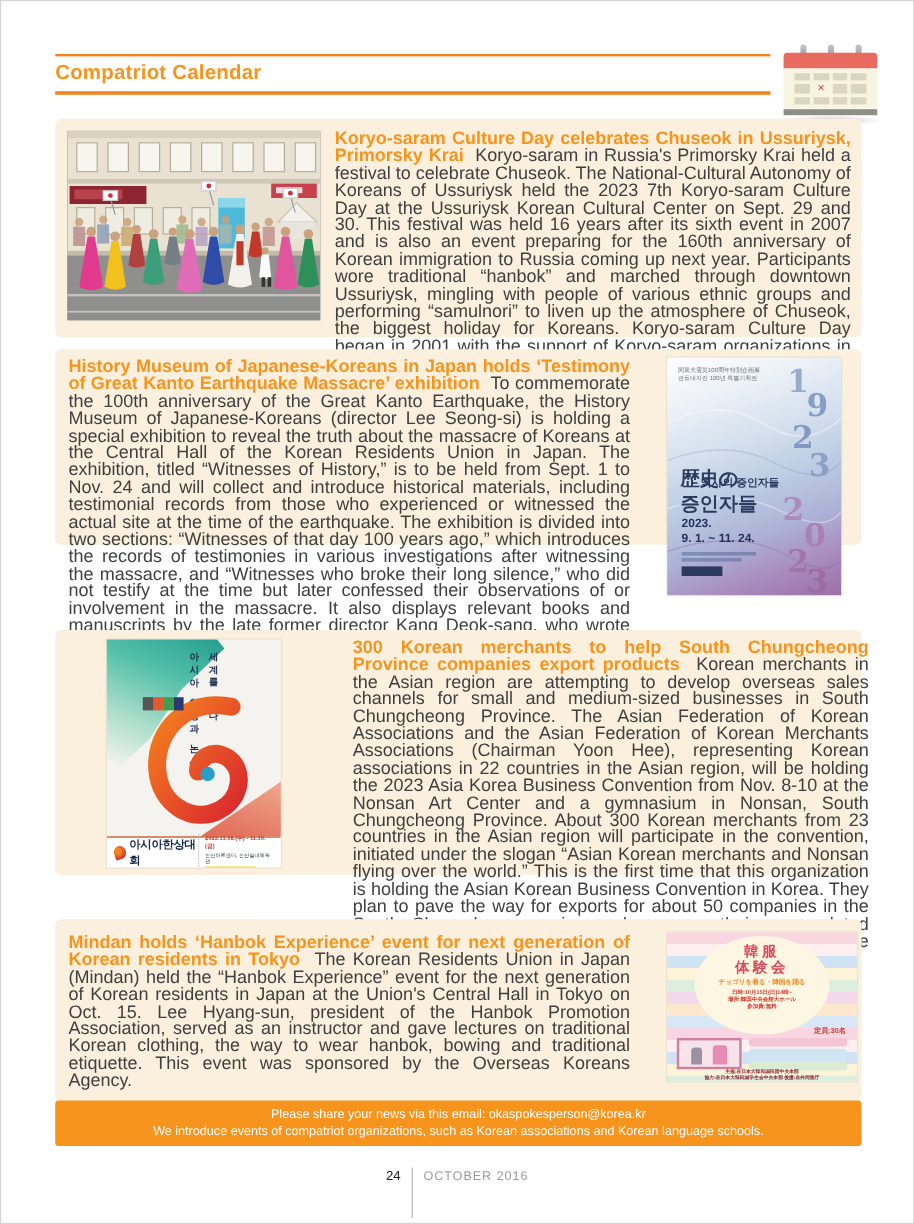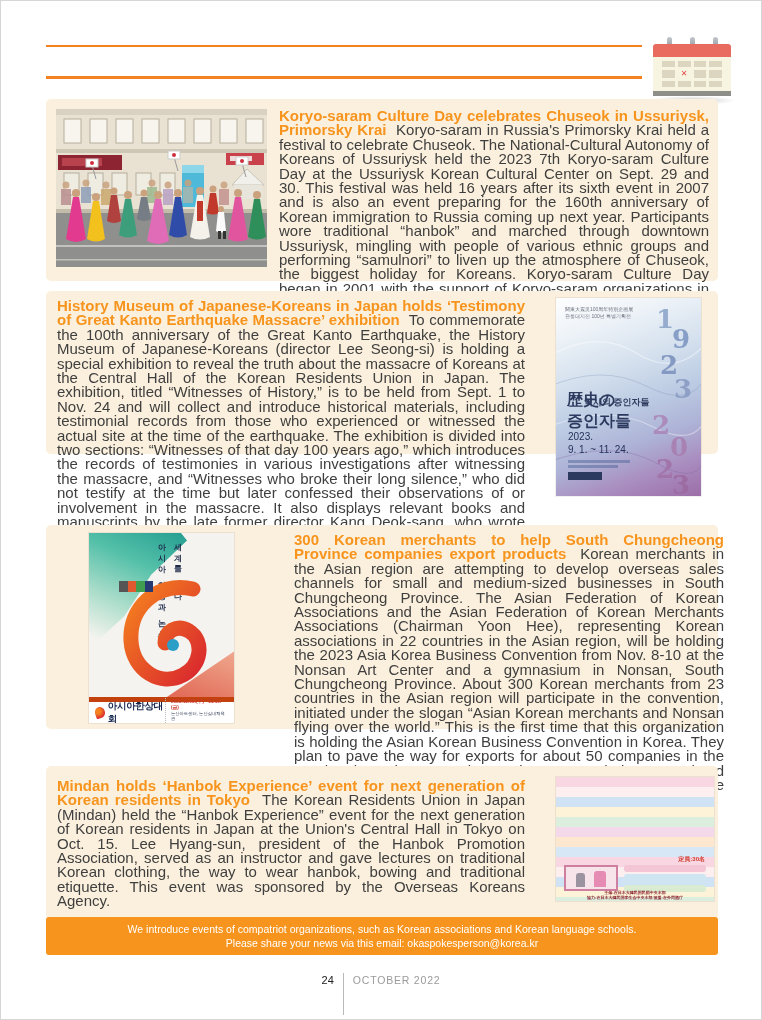--- a/index.html
+++ b/index.html
@@ -50,40 +50,40 @@
 
   
   .poster-exhibition { left:510px; top:7px; width:145px; height:198px;
     background:linear-gradient(160deg,#fefefe 0%,#eef3f8 16%,#d5e1ee 36%,#bccbe3 54%,#adb2d6 70%,#a98cbf 85%,#9c6ea7 100%); }
   .ex-waves { position:absolute; left:0; top:0; }
   .ex-top { position:absolute; left:9px; top:8px; font-size:5px; line-height:7px; color:#6f7480; }
   .ex-digit { position:absolute; font-family:"DejaVu Serif","Liberation Serif",serif; font-weight:bold; font-size:26px; opacity:.9; }
   .ex-title { position:absolute; left:11px; top:52px; color:#2d3a5f; font-weight:bold; font-size:16px; line-height:21px;
               font-family:"Liberation Serif","DejaVu Serif",serif;margin-top:39px; }
   .ex-subtitle { position:absolute; left:28px; top:98px; color:#2d3a5f; font-weight:bold; font-size:9px; }
-  .ex-date { position:absolute; left:12px; top:132px; color:#25325a; font-weight:normal; font-size:10px; line-height:13px; }
+  .ex-date { position:absolute; left:12px; top:132px; color:#25325a; font-weight:bold; font-size:10px; line-height:13px; }
   .ex-bars { position:absolute; left:12px; top:162px; }
   .ex-bar { height:3px; background:#5a6b9a; opacity:.55; margin-bottom:2px; }
   .ex-badge { width:34px; height:8px; background:#2d3a5f; margin-top:4px; }
 
   
   .poster-hansang { left:43px; top:8px; width:145px; height:190px; background:#f4f3ef; }
   .hs-teal { position:absolute; left:-14px; top:-12px; width:112px; height:122px; opacity:.92;
     background:linear-gradient(205deg,#15988a 8%,#45bba2 36%,#a7dcc8 66%,rgba(255,255,255,0) 92%);
     clip-path:polygon(0 0,86% 0,100% 16%,68% 44%,44% 78%,18% 100%,0 68%); }
   .hs-coral { position:absolute; right:-12px; bottom:26px; width:92px; height:112px; opacity:.85;
     background:linear-gradient(20deg,#df5640 8%,#ef9c7e 52%,rgba(255,255,255,0) 86%);
     clip-path:polygon(14% 100%,100% 52%,100% 100%); }
   .hs-swirl { position:absolute; left:26px; top:46px; }
   .hs-flag { position:absolute; left:30px; top:48px; width:34px; height:11px; display:flex; }
   .hs-flag span { flex:1; }
   .hs-vtext { position:absolute; left:66px; top:4px; display:flex; gap:5px; }
   .hs-vtext span { writing-mode:vertical-rl; font-size:8px; font-weight:bold; color:#1d2a4a; letter-spacing:3px; }
   .hs-bottom { position:absolute; left:0; bottom:0; width:100%; height:26px; background:#ffffff;
-               border-top:5px solid #c2410c; display:flex; align-items:center; padding:0 6px; box-sizing:border-box; }
+               border-top:1px solid #c2410c; display:flex; align-items:center; padding:0 6px; box-sizing:border-box; }
   .hs-logo { display:flex; align-items:center; gap:3px; }
   .hs-logo-glyph { width:11px; height:11px; border-radius:55% 55% 55% 12%; transform:rotate(-18deg);
                    background:radial-gradient(circle at 35% 35%, #f5821f 25%, #d9272e 75%); }
   .hs-logo-label { font-size:9.5px; font-weight:bold; color:#16254c; letter-spacing:-.3px; }
   .hs-info { margin-left:auto; border-left:1px dotted #bbb; padding-left:5px; width:64px; }
   .hs-date { font-size:4.8px; color:#c93a2c; font-weight:bold; }
   .hs-venue { font-size:4.3px; color:#2e3a55; margin-top:1px; }
   .hs-web-bar { margin-top:2px; width:42px; height:4px; background:#f7d23e; }
 
   
@@ -116,20 +116,21 @@
   .pf-number { font-weight:normal; font-size:11px; color:#222222; margin-top:1px; }
   .pf-divider { width:1px; height:42px; background:#b9b9b9; }
   .pf-issue { font-size:10.5px; color:#9a9a9a; letter-spacing:.8px; margin-top:1px; }
 </style>
 </head>
 <body>
 
 <div class="page">
 
   <div class="rule-top"></div>
+  <h1 class="page-title">Compatriot Calendar</h1>
   <div class="rule-bottom"></div>
 
   <div class="calendar-icon">
     <span class="cal-ring r1"></span>
     <span class="cal-ring r2"></span>
     <span class="cal-ring r3"></span>
     <div class="cal-top"></div>
     <div class="cal-body">
       <span class="cal-cell"></span>
         <span class="cal-cell"></span>
@@ -327,43 +328,55 @@
     <p class="article-text">
       <span class="article-title">300 Korean merchants to help South Chungcheong Province companies export products</span><span class="article-body">Korean merchants in the Asian region are attempting to develop overseas sales channels for small and medium-sized businesses in South Chungcheong Province. The Asian Federation of Korean Associations and the Asian Federation of Korean Merchants Associations (Chairman Yoon Hee), representing Korean associations in 22 countries in the Asian region, will be holding the 2023 Asia Korea Business Convention from Nov. 8-10 at the Nonsan Art Center and a gymnasium in Nonsan, South Chungcheong Province. About 300 Korean merchants from 23 countries in the Asian region will participate in the convention, initiated under the slogan “Asian Korean merchants and Nonsan flying over the world.” This is the first time that this organization is holding the Asian Korean Business Convention in Korea. They plan to pave the way for exports for about 50 companies in the South Chungcheong region and pass on their accumulated experience through corporate exhibitions and one-on-one advisory sessions.</span>
     </p>
   </section>
 
   <section class="article a4">
     <p class="article-text">
       <span class="article-title">Mindan holds ‘Hanbok Experience’ event for next generation of Korean residents in Tokyo</span><span class="article-body">The Korean Residents Union in Japan (Mindan) held the “Hanbok Experience” event for the next generation of Korean residents in Japan at the Union's Central Hall in Tokyo on Oct. 15. Lee Hyang-sun, president of the Hanbok Promotion Association, served as an instructor and gave lectures on traditional Korean clothing, the way to wear hanbok, bowing and traditional etiquette. This event was sponsored by the Overseas Koreans Agency.</span>
     </p>
     <div class="poster poster-hanbok">
+      <div class="hb-circle">
+        <div class="hb-title">
+          <div>韓服</div>
+          <div>体験会</div>
+        </div>
+        <div class="hb-sub">チョゴリを着る・韓国を踊る</div>
+        <div class="hb-info">
+          <div>日時:10月15日(日)14時~</div>
+          <div>場所:韓国中央会館大ホール</div>
+          <div>参加費:無料</div>
+        </div>
+      </div>
       <div class="hb-capacity">定員:30名</div>
       <div class="hb-photo">
         <span class="hb-fig gray"></span>
         <span class="hb-fig pink"></span>
       </div>
       <div class="hb-boxes">
         <div class="hb-bx pink"></div>
         <div class="hb-bx blue"></div>
         <div class="hb-bx green"></div>
       </div>
       <div class="hb-credits">
         <div>主催:在日本大韓民国民団中央本部</div>
         <div>協力:在日本大韓民国学生会中央本部 後援:在外同胞庁</div>
       </div>
     </div>
   </section>
 
   <div class="banner">
+    <div>Please share your news via this email: okaspokesperson@korea.kr</div>
     <div>We introduce events of compatriot organizations, such as Korean associations and Korean language schools.</div>
-    <div>Please share your news via this email: okaspokesperson@korea.kr</div>
   </div>
 
   <div class="page-footer">
     <div class="pf-inner">
       <span class="pf-number">24</span>
       <span class="pf-divider"></span>
-      <span class="pf-issue">OCTOBER 2022</span>
+      <span class="pf-issue">OCTOBER 2016</span>
     </div>
   </div>
 
 </div>
 
 </body></html>

